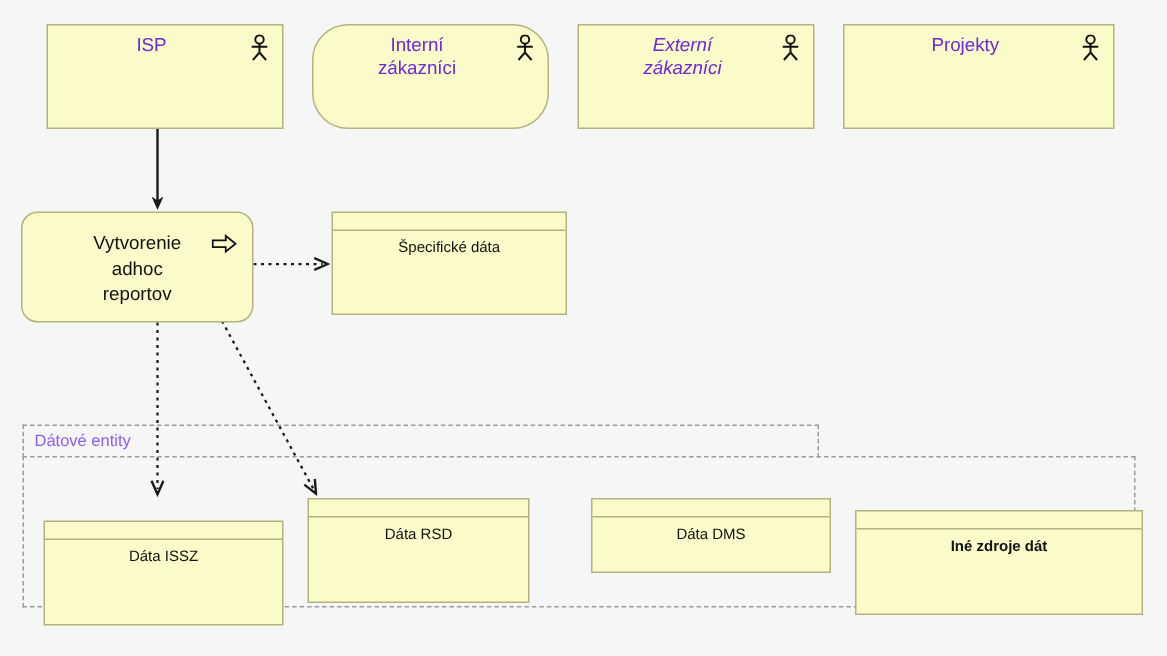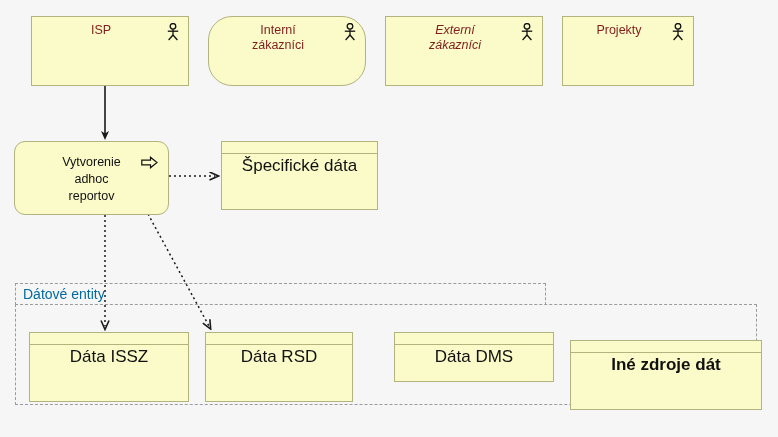--- a/index.html
+++ b/index.html
@@ -30,21 +30,21 @@
 
   
   .actor-box .label {
     position: absolute;
     left: 10px;
     right: 28px;
     top: 6px;
     text-align: center;
     font-size: 12.5px;
     line-height: 15px;
-    color: #7f1d1d;
+    color: #6d28d9;
     white-space: pre-line;
   }
   .actor-glyph {
     position: absolute;
     right: 8px;
     top: 6px;
     width: 14px;
     height: 18px;
   }
 
@@ -79,21 +79,21 @@
     height: 12px;
     border-bottom: 1px solid #b3b37e;
     box-sizing: border-box;
   }
   .data-box .label {
     position: absolute;
     left: 4px;
     right: 4px;
     top: 16px;
     text-align: center;
-    font-size: 17px;
+    font-size: 10px;
     line-height: 15px;
   }
   .data-box.bold .label {
     font-weight: bold;
   }
 
   
   .group-tab {
     position: absolute;
     box-sizing: border-box;
@@ -102,22 +102,22 @@
     background: transparent;
   }
   .group-body {
     position: absolute;
     box-sizing: border-box;
     border: 1px dashed #9b9b9b;
     background: transparent;
   }
   .group-label {
     position: absolute;
-    font-size: 14px;
-    color: #0369a1;
+    font-size: 11px;
+    color: #8b5cf6;
     line-height: 14px;
   }
 
   
   #wires {
     position: absolute;
     left: 0;
     top: 0;
     width: 778px;
     height: 437px;
@@ -184,21 +184,21 @@
 zákazníci</div>
     <svg class="actor-glyph" viewBox="0 0 14 18" xmlns="http://www.w3.org/2000/svg">
       <circle cx="7" cy="3.3" r="2.8" fill="none" stroke="#111" stroke-width="1.3"></circle>
       <line x1="7" y1="6.3" x2="7" y2="12" stroke="#111" stroke-width="1.3"></line>
       <line x1="1.8" y1="8.2" x2="12.2" y2="8.2" stroke="#111" stroke-width="1.3"></line>
       <line x1="7" y1="12" x2="2.6" y2="17" stroke="#111" stroke-width="1.3"></line>
       <line x1="7" y1="12" x2="11.4" y2="17" stroke="#111" stroke-width="1.3"></line>
     </svg>
   </div>
 
-  <div class="node actor-box" style="left:562px; top:16px; width:132px; height:70px;">
+  <div class="node actor-box" style="left:562px; top:16px; width:181px; height:70px;">
     <div class="label">Projekty</div>
     <svg class="actor-glyph" viewBox="0 0 14 18" xmlns="http://www.w3.org/2000/svg">
       <circle cx="7" cy="3.3" r="2.8" fill="none" stroke="#111" stroke-width="1.3"></circle>
       <line x1="7" y1="6.3" x2="7" y2="12" stroke="#111" stroke-width="1.3"></line>
       <line x1="1.8" y1="8.2" x2="12.2" y2="8.2" stroke="#111" stroke-width="1.3"></line>
       <line x1="7" y1="12" x2="2.6" y2="17" stroke="#111" stroke-width="1.3"></line>
       <line x1="7" y1="12" x2="11.4" y2="17" stroke="#111" stroke-width="1.3"></line>
     </svg>
   </div>
 
@@ -213,21 +213,21 @@
 
   <div class="node data-box" style="left:221px; top:141px; width:157px; height:69px;">
     <div class="band"></div>
     <div class="label">Špecifické dáta</div>
   </div>
 
   <div class="group-tab" style="left:15px; top:283px; width:531px; height:22px;"></div>
   <div class="group-body" style="left:15px; top:304px; width:742px; height:101px;"></div>
   <div class="group-label" style="left:23px; top:287px;">Dátové entity</div>
 
-  <div class="node data-box" style="left:29px; top:332px; width:160px; height:70px;">
+  <div class="node data-box" style="left:29px; top:347px; width:160px; height:70px;">
     <div class="band"></div>
     <div class="label">Dáta ISSZ</div>
   </div>
 
   <div class="node data-box" style="left:205px; top:332px; width:148px; height:70px;">
     <div class="band"></div>
     <div class="label">Dáta RSD</div>
   </div>
 
   <div class="node data-box" style="left:394px; top:332px; width:160px; height:50px;">

